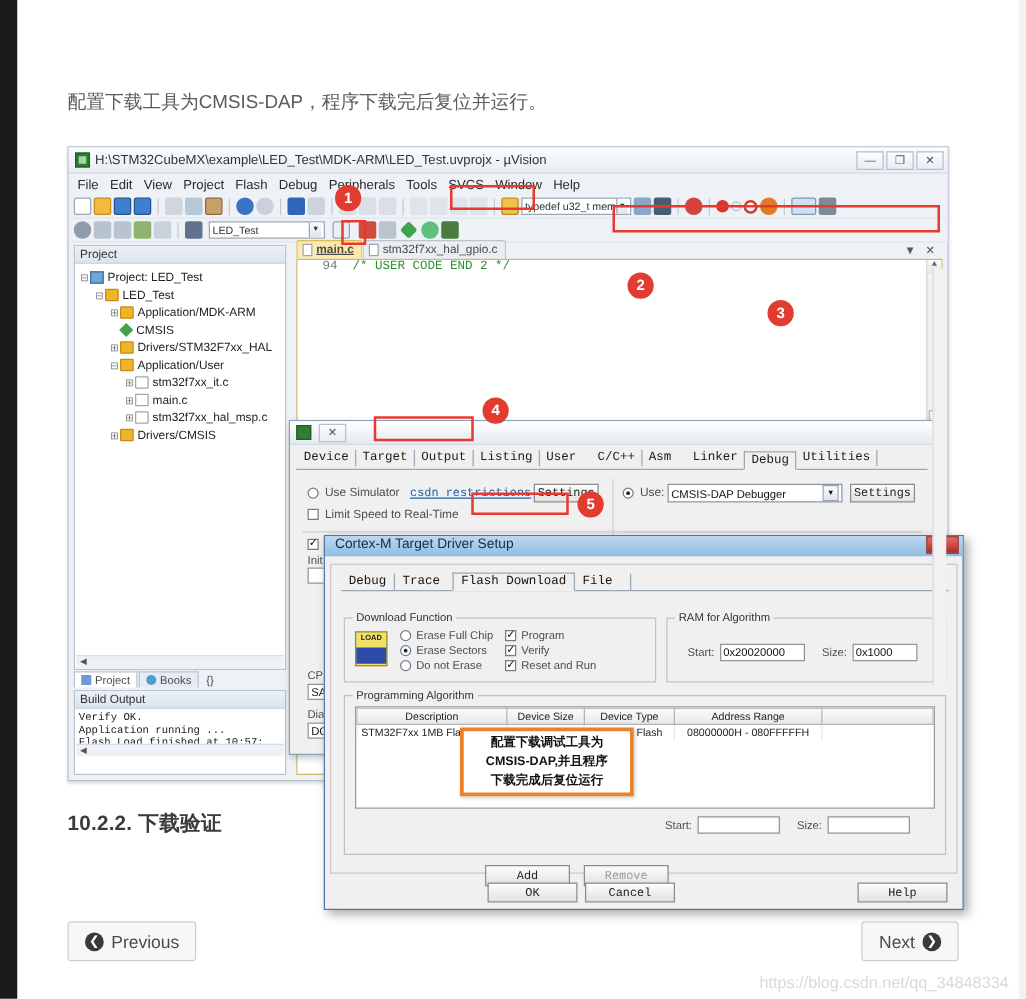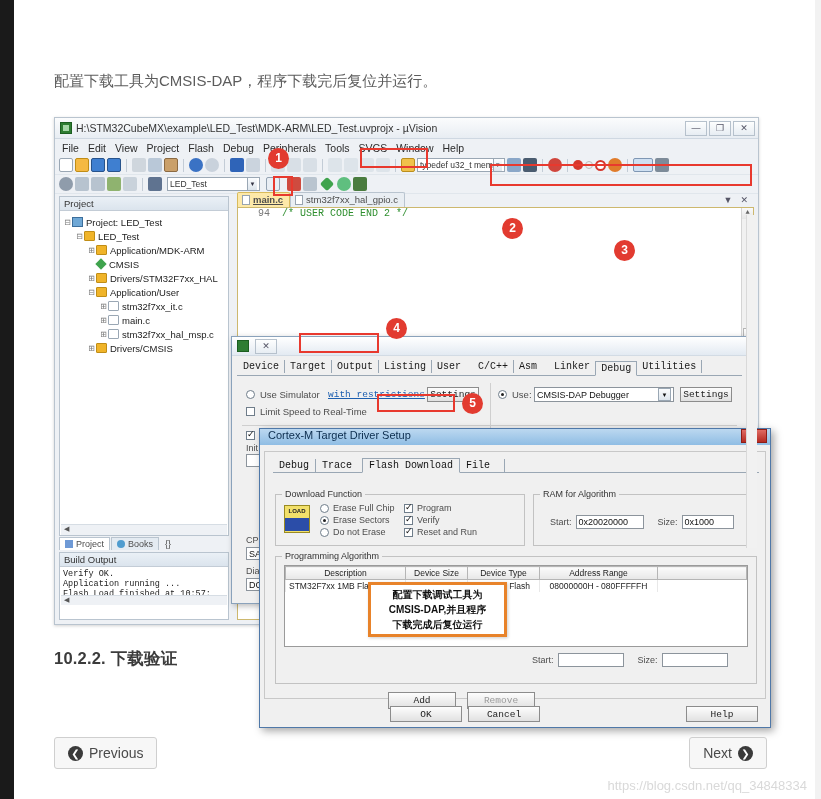--- a/index.html
+++ b/index.html
@@ -382,21 +382,21 @@
         <span class="d1tab sel">Debug</span>
         <span class="d1tab" style="border-right:none">Utilities</span>
         <span style="border-left:1px solid #9aa7b4;height:13px;"></span>
       </div>
       <div id="d1-line"></div>
 
       <div style="position:absolute;left:14px;top:52px;display:flex;align-items:center;gap:5px;font-size:9.5px;">
         <span class="radio"></span>
         <span>Use Simulator</span>
       </div>
-      <div style="position:absolute;left:96px;top:52px;font-size:9.5px;color:#1d5fb0;text-decoration:underline;font-family:'Liberation Mono',monospace;">with restrictions</div>
+      <div style="position:absolute;left:96px;top:52px;font-size:9.5px;color:#1d5fb0;text-decoration:underline;font-family:'Liberation Mono',monospace;">csdn restrictions</div>
       <div class="btn" style="position:absolute;left:195px;top:50px;width:52px;height:15px;line-height:14px;">Settings</div>
 
       <div style="position:absolute;left:14px;top:69px;display:flex;align-items:center;gap:5px;font-size:9.5px;">
         <span class="chk"></span>
         <span>Limit Speed to Real-Time</span>
       </div>
 
       <div style="position:absolute;left:10px;top:88px;right:10px;height:1px;background:#cfcfcf;"></div>
 
       <div style="position:absolute;left:14px;top:93px;display:flex;align-items:center;gap:5px;font-size:9px;">

